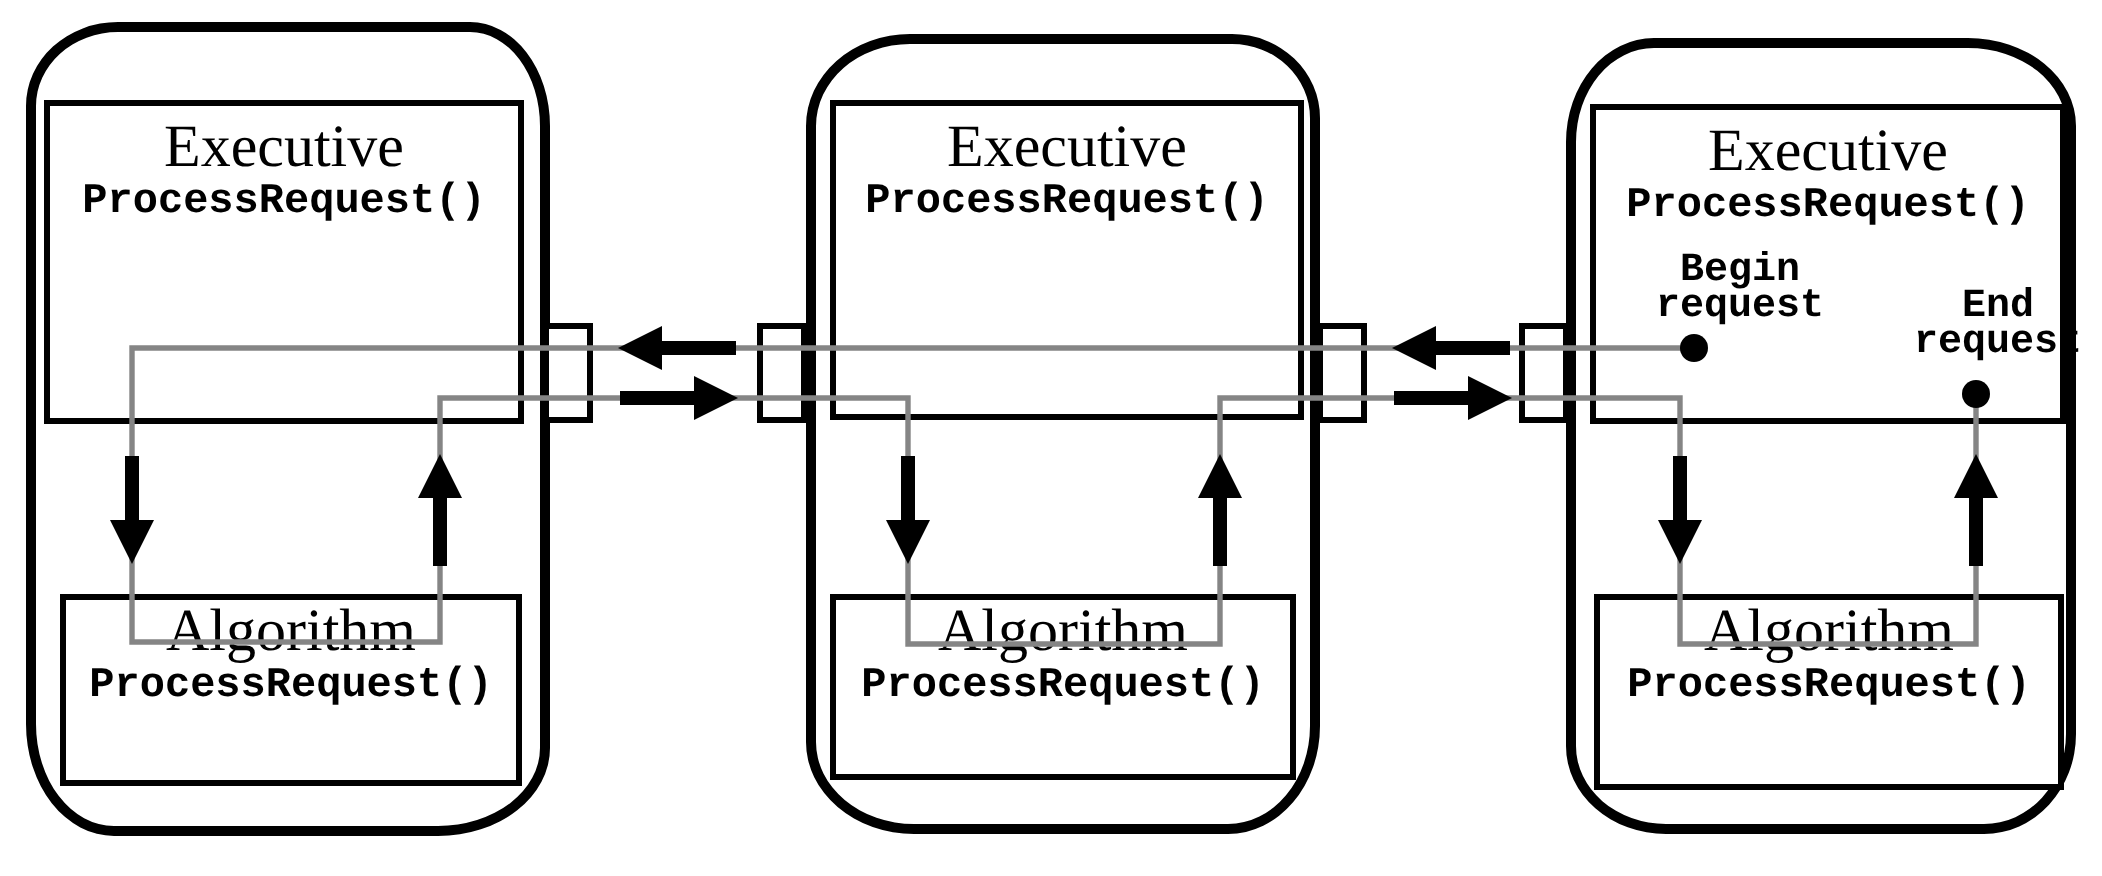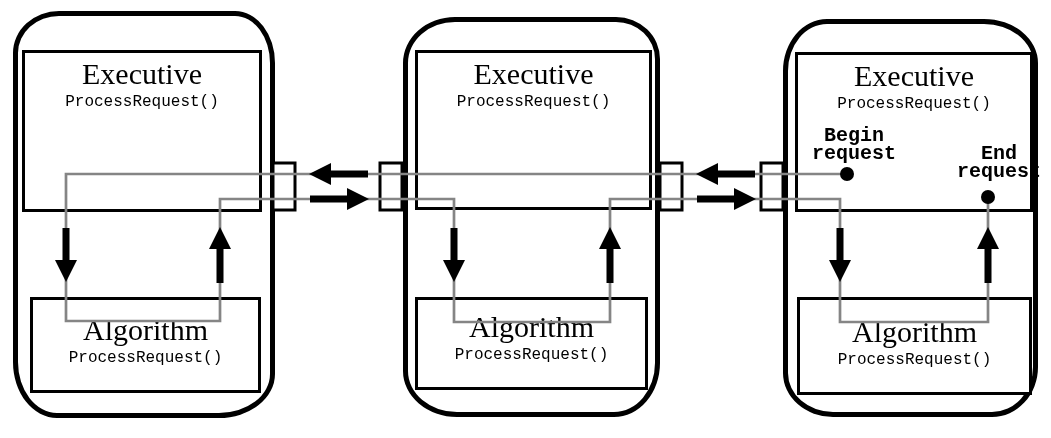--- a/index.html
+++ b/index.html
@@ -37,55 +37,55 @@
   
   .box {
     position: absolute;
     border: 3px solid #000000;
     background: #ffffff;
     box-sizing: border-box;
     display: flex;
     flex-direction: column;
   }
   .exec { padding-top: 5px; justify-content: flex-start; }
-  .algo { padding-bottom: 20px; justify-content: flex-end; }
+  .algo { padding-bottom: 20px; }
   .e1 { left: 4px;  top: 34px;  width: 240px; height: 162px; }
   .a1 { left: 12px; top: 281px; width: 231px; height: 96px; }
   .e2 { left: 7px;  top: 28px;  width: 237px; height: 160px; }
   .a2 { left: 7px;  top: 275px; width: 233px; height: 93px; }
   .e3 { left: 7px;  top: 28px;  width: 238px; height: 160px; }
   .a3 { left: 9px;  top: 273px; width: 235px; height: 98px; }
   .box-title {
     font-family: "Liberation Serif", "DejaVu Serif", serif;
     font-size: 30px;
     line-height: 32px;
     color: #000000;
     text-align: center;
     white-space: nowrap;
   }
   .box-method {
     font-family: "Liberation Mono", "DejaVu Sans Mono", monospace;
-    font-size: 16px;
-    font-weight: normal;
+    font-size: 21px;
+    font-weight: bold;
     line-height: 24px;
     color: #000000;
     text-align: center;
     white-space: nowrap;
   }
   .annot {
     position: absolute;
     font-family: "Liberation Mono", "DejaVu Sans Mono", monospace;
     font-size: 20px;
     font-weight: bold;
     line-height: 18px;
     color: #000000;
     text-align: center;
     white-space: pre-line;
   }
-  .annot-begin { left: 4px;  top: 72px; width: 104px; }
+  .annot-begin { left: 20px;  top: 72px; width: 104px; }
   .annot-end   { left: 149px; top: 90px; width: 104px; }
   .overlay {
     position: absolute;
     left: 0; top: 0;
     width: 1051px;
     height: 438px;
     pointer-events: none;
   }
 </style>
 </head>

